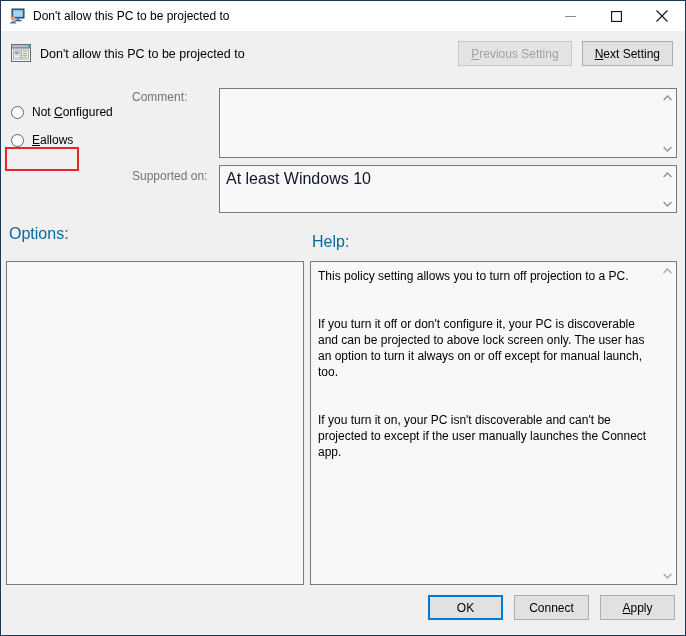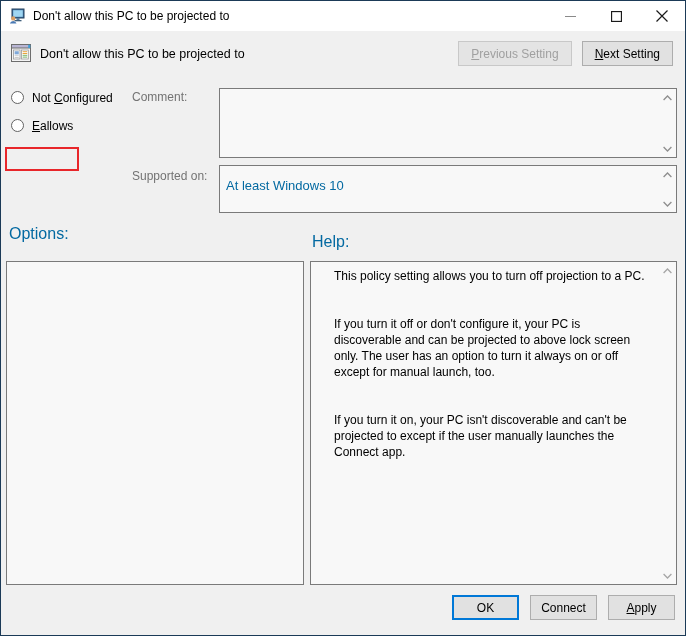--- a/index.html
+++ b/index.html
@@ -114,21 +114,21 @@
   
   .radio-group {
     position: absolute;
     left: 10px; top: 90px;
     width: 120px;
   }
   .radio-row {
     position: relative;
     height: 28px;
     display: flex;
-    align-items: flex-start;
+    align-items: flex-end;
   }
   .radio-mark {
     width: 13px; height: 13px;
     box-sizing: border-box;
     border: 1px solid #636363;
     border-radius: 50%;
     background: #ffffff;
     margin-right: 8px;
     position: relative;
     flex: 0 0 auto;
@@ -177,24 +177,24 @@
   .box-comment {
     left: 218px; top: 87px;
     width: 458px; height: 70px;
   }
   .box-supported {
     left: 218px; top: 164px;
     width: 458px; height: 48px;
   }
   .textbox-content {
     position: absolute;
-    left: 6px; top: 12px;
+    left: 6px; top: 5px;
     right: 22px;
-    font-size: 13px;
-    color: #0369a1;
+    font-size: 16px;
+    color: #0f172a;
     line-height: 16px;
   }
   .vscroll {
     position: absolute;
     top: 0; right: 0;
     width: 17px;
     height: 100%;
     background: #f8f8f8;
     border-left: 0;
   }
@@ -236,41 +236,41 @@
   }
   .help-text {
     position: absolute;
     left: 7px; top: 6px;
     width: 330px;
     font-size: 12px;
     color: #000000;
     line-height: 16px;
   }
   .help-text p {
-    margin: 0 0 32px 16px;
+    margin: 0 0 32px 0;
   }
   .help-text p:last-child { margin-bottom: 0; }
 
   
   .footer {
     position: absolute;
     left: 0; bottom: 0;
     width: 684px;
     height: 50px;
     background: #f0f0f0;
   }
   .footer-buttons {
     position: absolute;
     right: 10px; top: 10px;
     display: flex;
     gap: 11px;
   }
   .btn-footer {
     box-sizing: border-box;
-    width: 67px;
+    width: 75px;
     height: 25px;
     font-size: 12px;
     background: #e1e1e1;
     border: 1px solid #adadad;
     color: #000000;
     display: inline-flex;
     align-items: center;
     justify-content: center;
   }
   .btn-footer.default {

